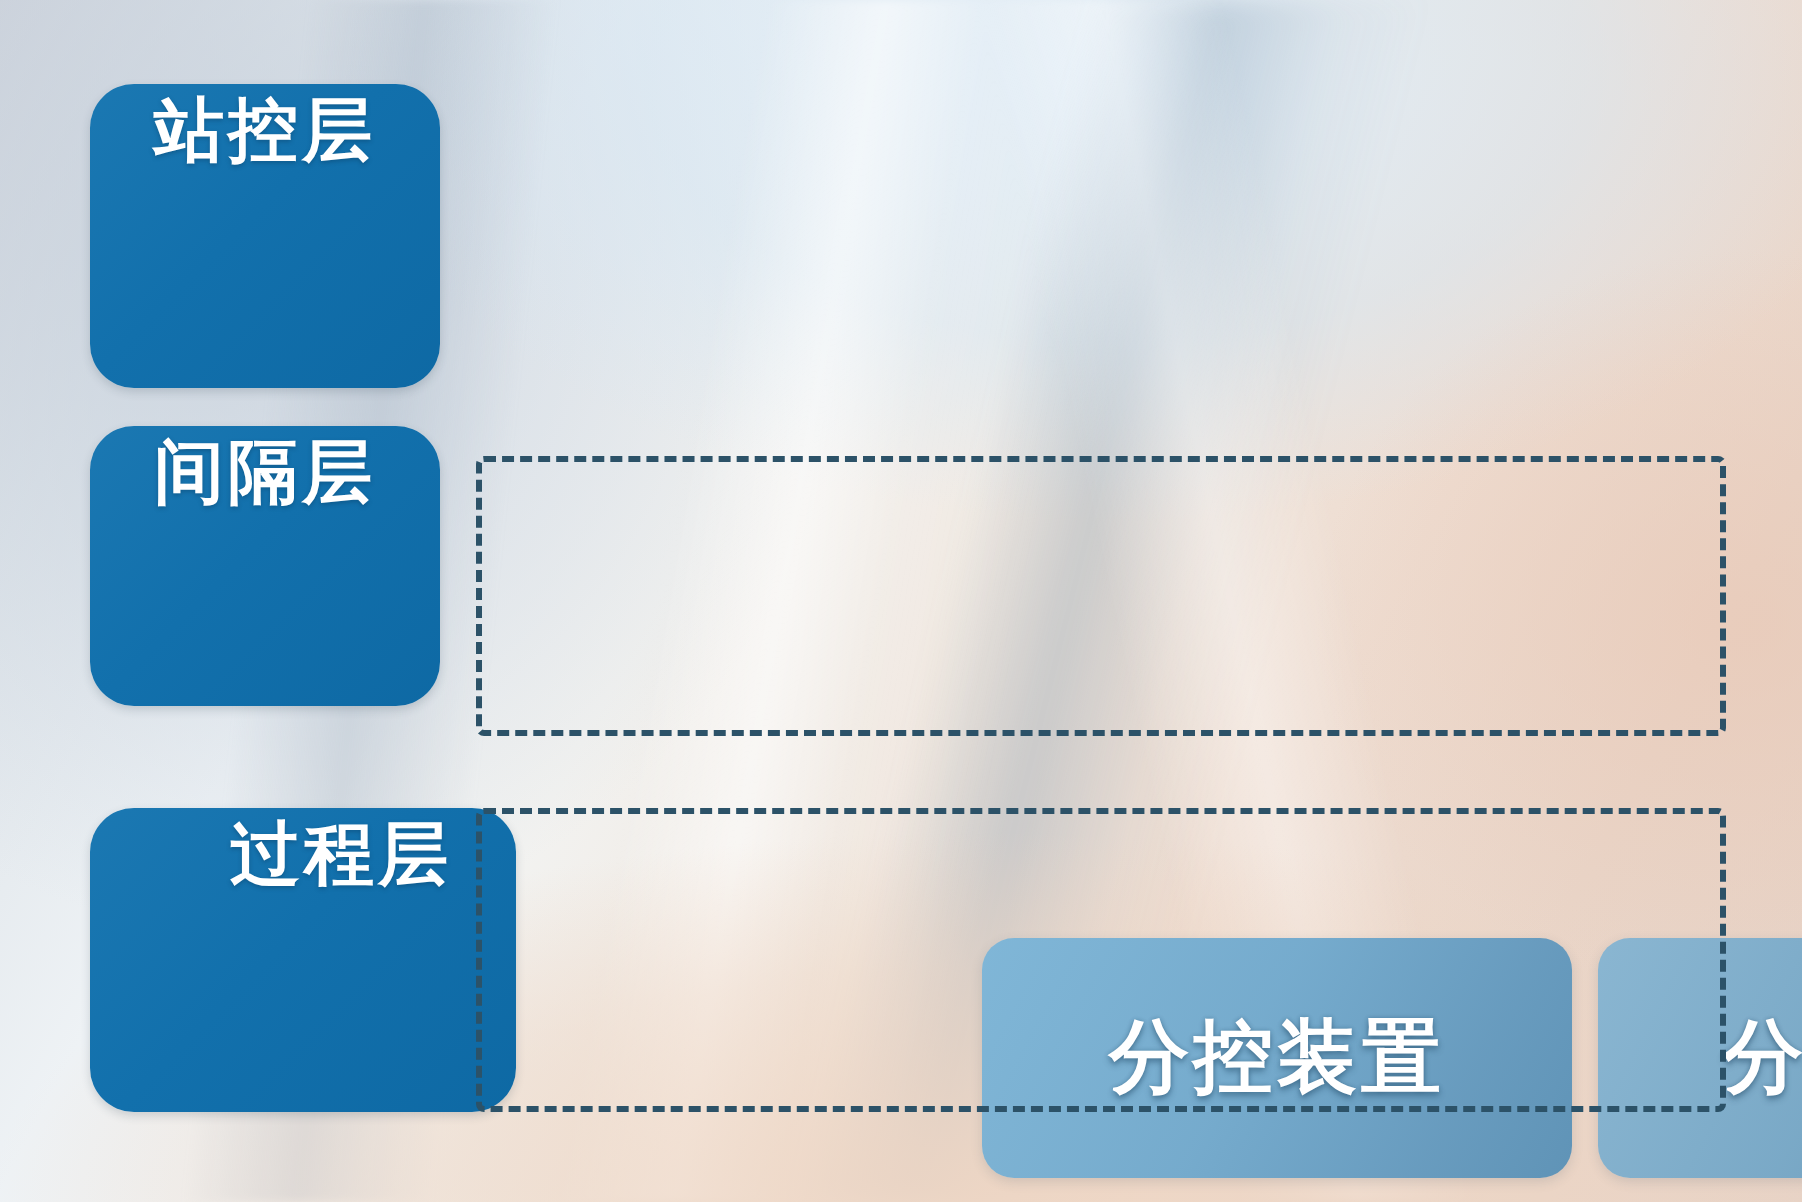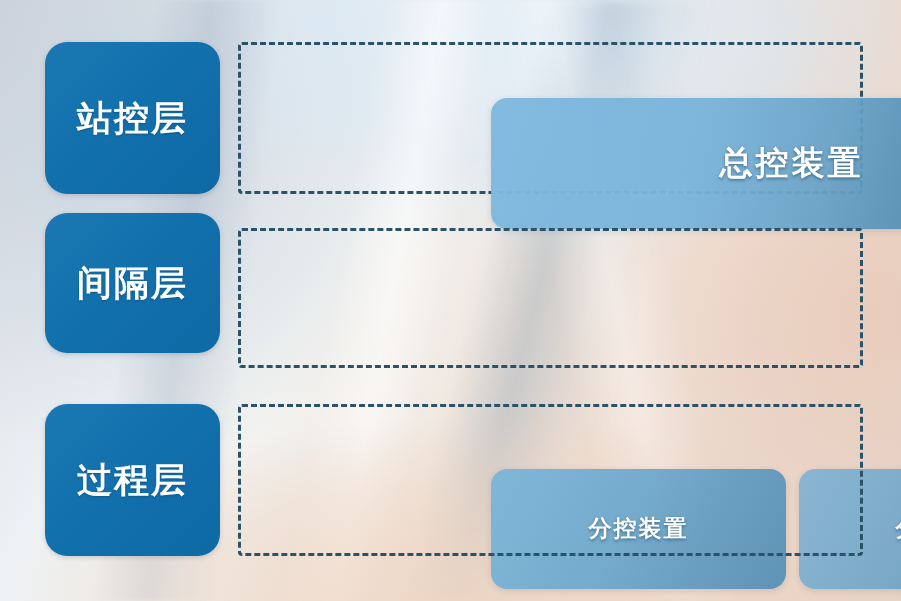--- a/index.html
+++ b/index.html
@@ -87,34 +87,33 @@
 
   
   .layer-chip {
     position: absolute;
     left: 45px;
     width: 175px;
     border-radius: 22px;
     background: linear-gradient(135deg, #1b78b2 0%, #1270ac 45%, #0e69a4 100%);
     box-shadow: 0 2px 5px rgba(40,60,80,0.18);
     display: flex;
-    align-items: center;
     justify-content: center;
   }
   .layer-chip-label {
     color: #ffffff;
     font-size: 35px;
     font-weight: bold;
     letter-spacing: 2px;
     text-shadow: 0 1px 2px rgba(10,50,80,0.35);
     white-space: nowrap;
   }
   #chip-0 { top: 42px;  height: 152px; }
   #chip-1 { top: 213px; height: 140px; }
-  #chip-2 { top: 404px; height: 152px; }
+  #chip-2 { top: 404px; height: 152px; padding-left: 38px; }
 
   
   .dash-group {
     position: absolute;
     left: 238px;
     width: 625px;
     border: 3px dashed #2c5268;
     border-radius: 4px;
     box-sizing: border-box;
   }
@@ -177,42 +176,37 @@
   #device-bay-1 {
     left: 558px;
     width: 293px;
     background:
       linear-gradient(118deg,
         rgba(132,180,210,0.94) 0%,
         rgba(114,166,199,0.93) 42%,
         rgba(100,152,186,0.93) 72%,
         rgba(110,160,192,0.94) 100%);
   }
-  .device-bay .device-label { font-size: 23px; letter-spacing: 2px; }
+  .device-bay .device-label { font-size: 40px; letter-spacing: 2px; }
 </style>
 </head>
 <body>
 
 <div id="canvas">
 
   <div class="bg-layer bg-base"></div>
   <div class="bg-layer bg-sky"></div>
   <div class="bg-layer bg-blurband"></div>
   <div class="bg-layer bg-streaks"></div>
   <div class="bg-layer bg-warm"></div>
 
   <div class="layer-chip" id="chip-0">
     <span class="layer-chip-label">站控层</span>
   </div>
 
-  <div class="dash-group" id="group-0">
-    <div class="device" id="device-master">
-      <span class="device-label">总控装置</span>
-    </div>
-  </div>
 
   <div class="layer-chip" id="chip-1">
     <span class="layer-chip-label">间隔层</span>
   </div>
 
   <div class="dash-group" id="group-1">
     <div class="device device-bay" id="device-bay-0">
       <span class="device-label">分控装置</span>
     </div>
     <div class="device device-bay" id="device-bay-1">

